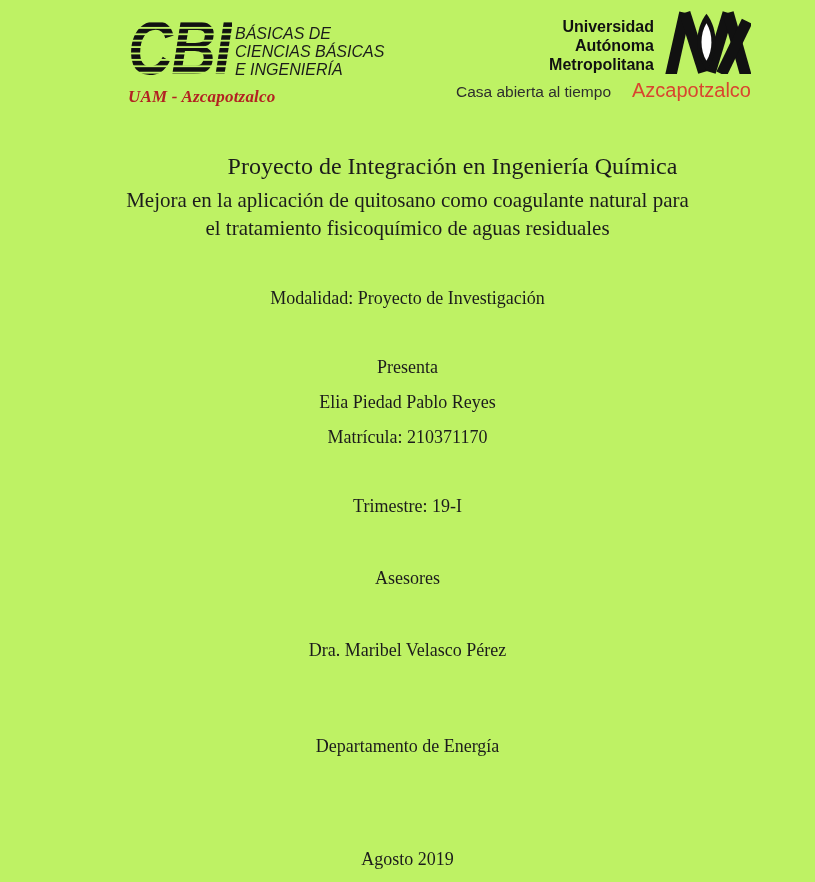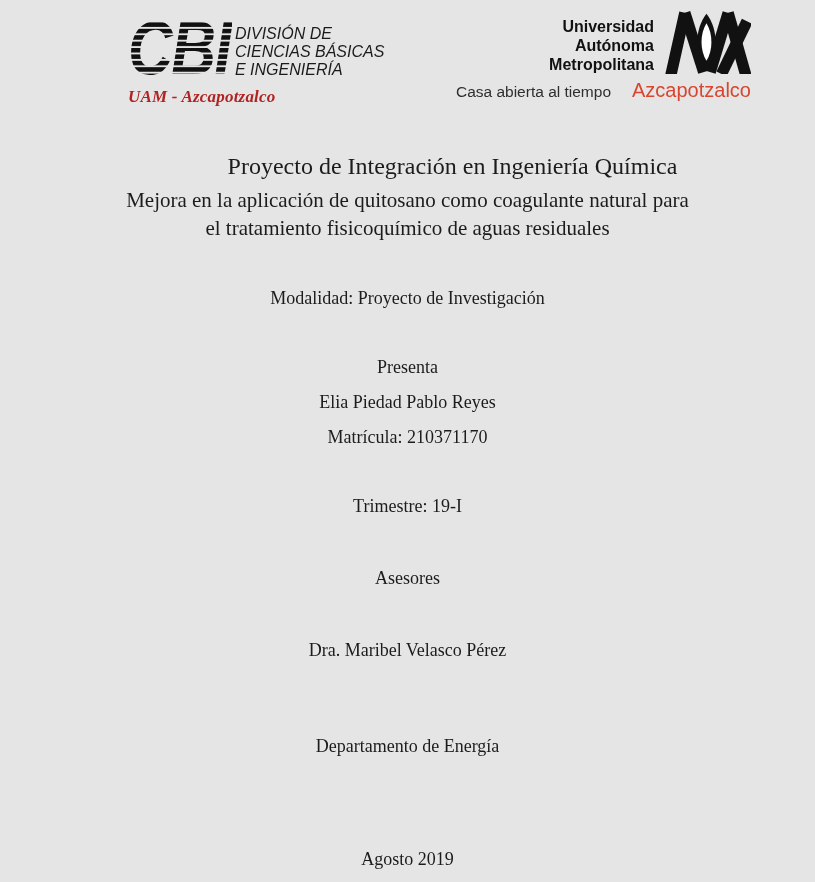--- a/index.html
+++ b/index.html
@@ -1,19 +1,19 @@
 <!DOCTYPE html>
 <html><head>
 <meta charset="utf-8">
 <style>
   html,body{margin:0;padding:0;background:#ffffff;}
   .page{
     position:relative;
     width:815px;height:882px;
-    background:#e5e5e5;
+    background:#bef264;
     font-family:"Liberation Serif",serif;
     color:#1c1c1c;
     overflow:hidden;
   }
 
   
   .masthead{position:absolute;top:0;left:0;width:100%;height:130px;}
 
   .cbi-logo{position:absolute;left:128px;top:16px;}
   .cbi-top{display:flex;align-items:flex-start;}
@@ -69,21 +69,21 @@
       <div class="cbi-top">
         <svg class="cbi-acronym-svg" width="104" height="70" viewBox="0 0 104 70">
           <defs>
             <pattern id="hstripes" width="8" height="6.4" patternUnits="userSpaceOnUse">
               <rect width="8" height="4.5" y="0" fill="#111111"></rect>
             </pattern>
           </defs>
           <text x="0" y="58" font-family="Liberation Sans, sans-serif" font-weight="bold" font-style="italic" font-size="76" letter-spacing="-2" textLength="102" lengthAdjust="spacingAndGlyphs" fill="url(#hstripes)">CBI</text>
         </svg>
         <div class="cbi-division">
-          <div>DIVISIÓN DE</div>
+          <div>BÁSICAS DE</div>
           <div>CIENCIAS BÁSICAS</div>
           <div>E INGENIERÍA</div>
         </div>
       </div>
       <div class="cbi-campus">UAM - Azcapotzalco</div>
     </div>
 
     <div class="uam-logo">
       <div class="uam-top">
         <div class="uam-name">

